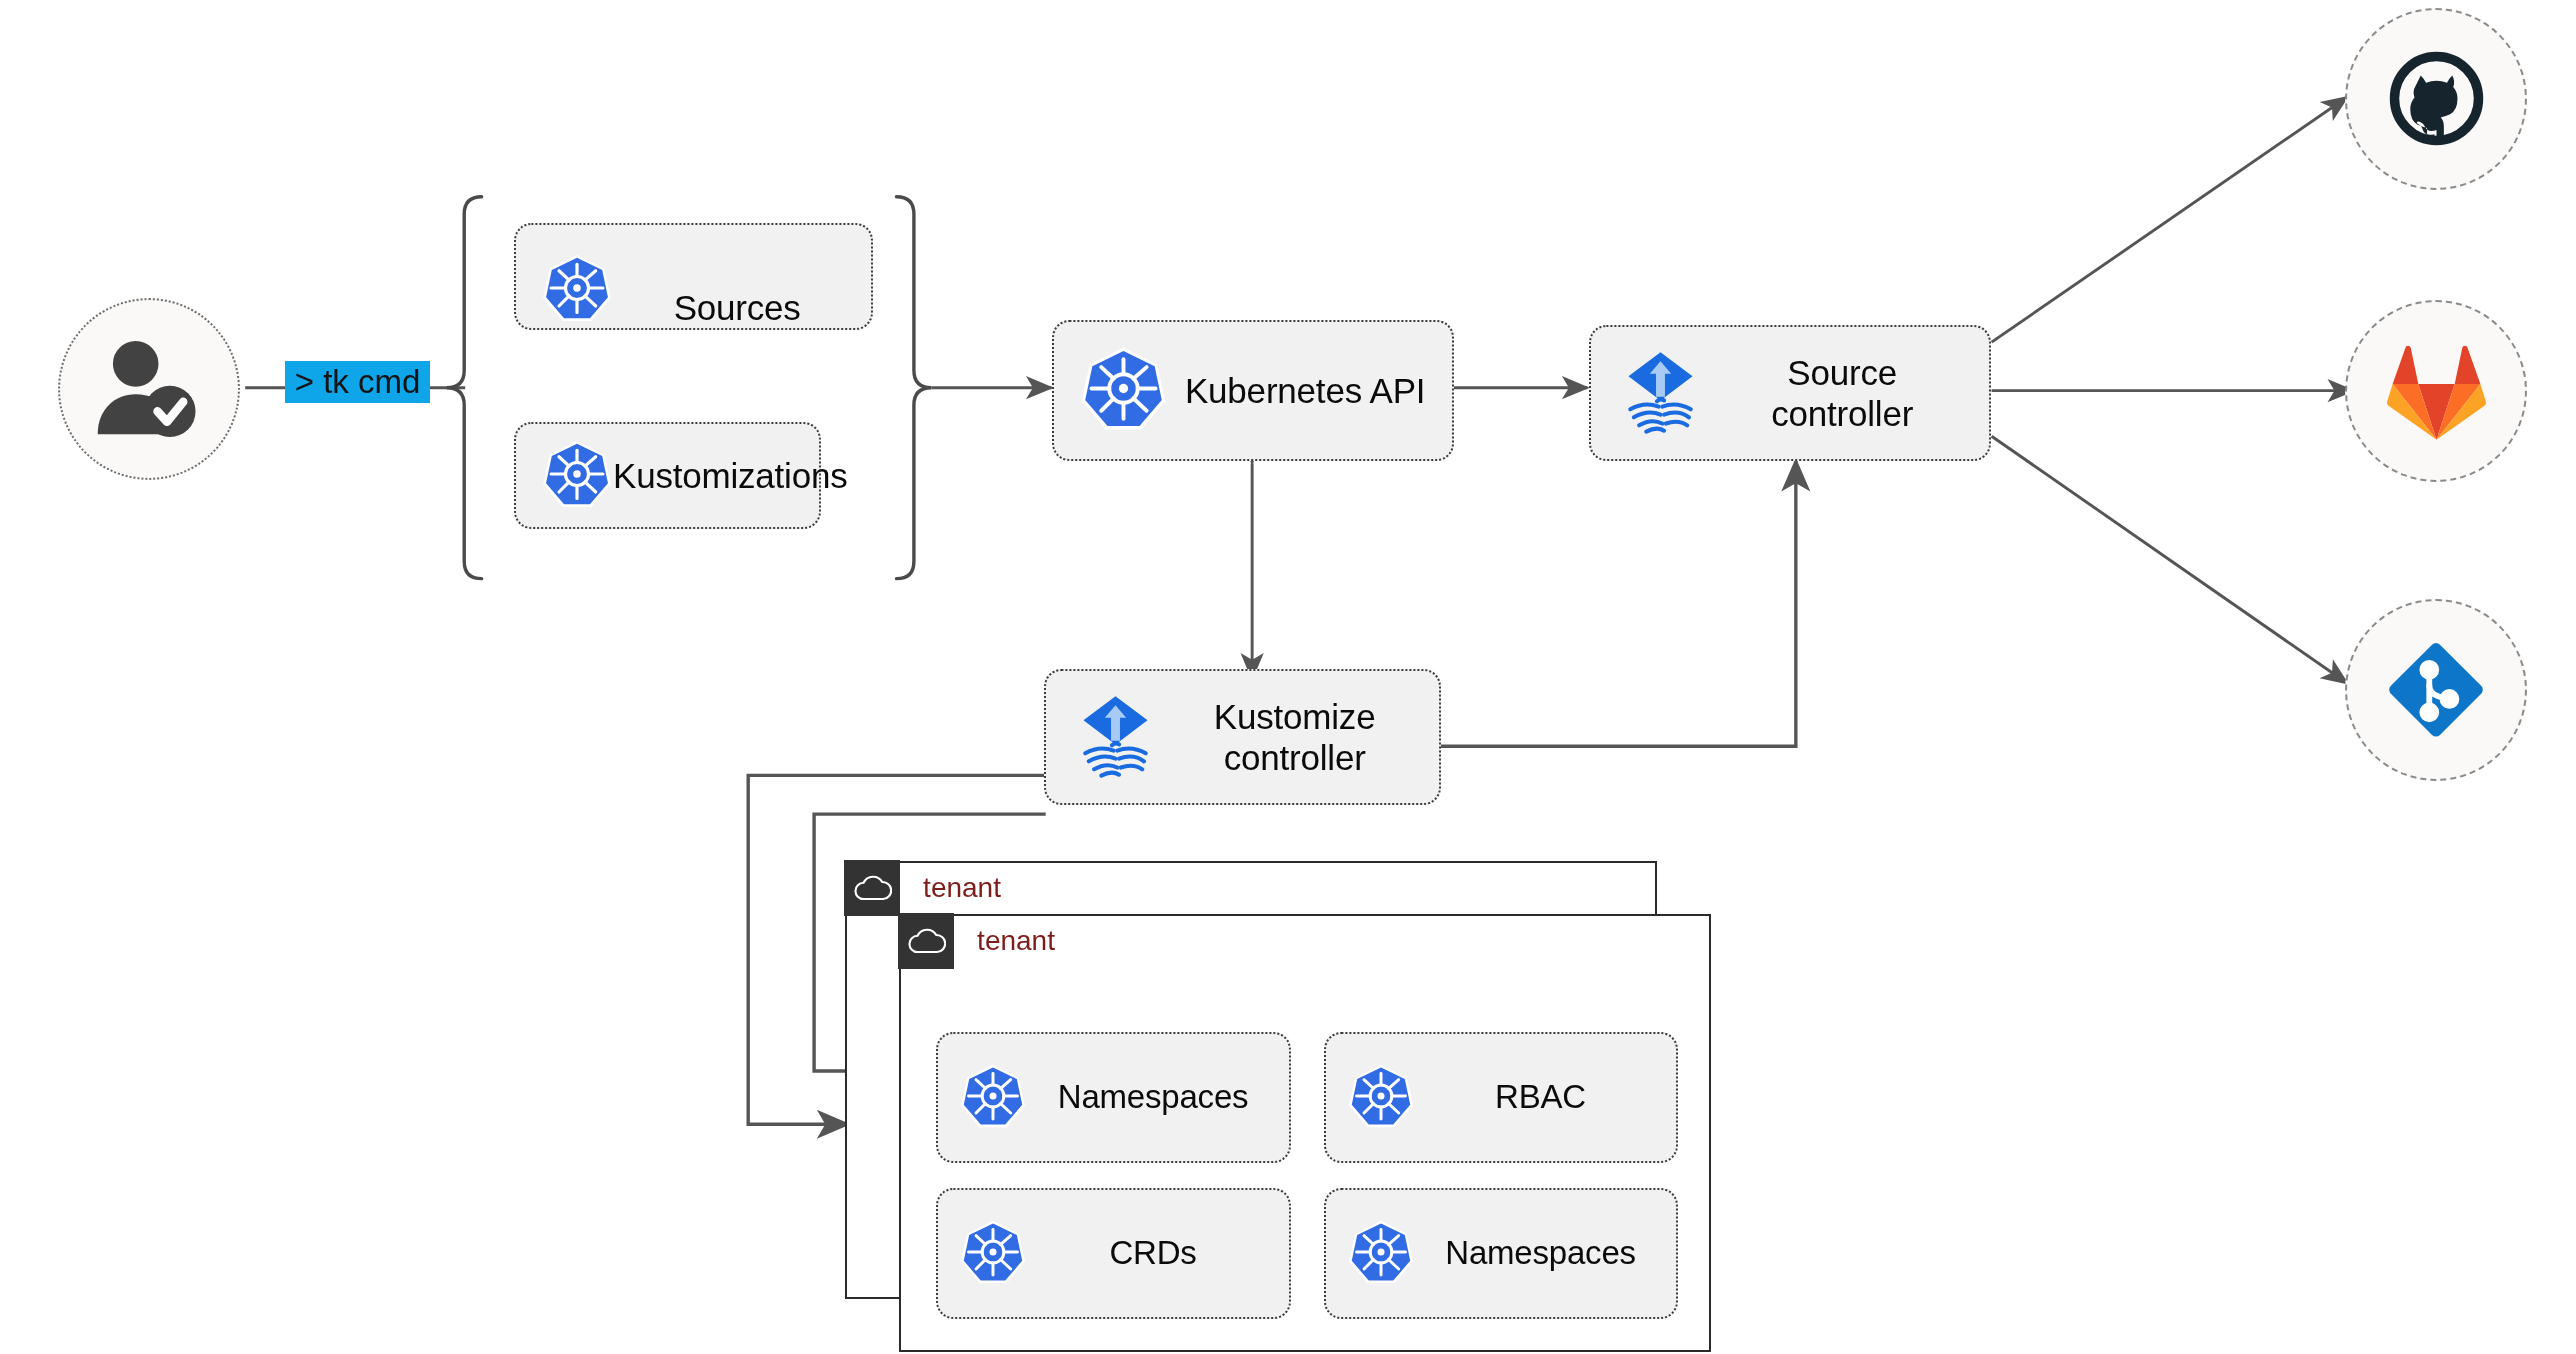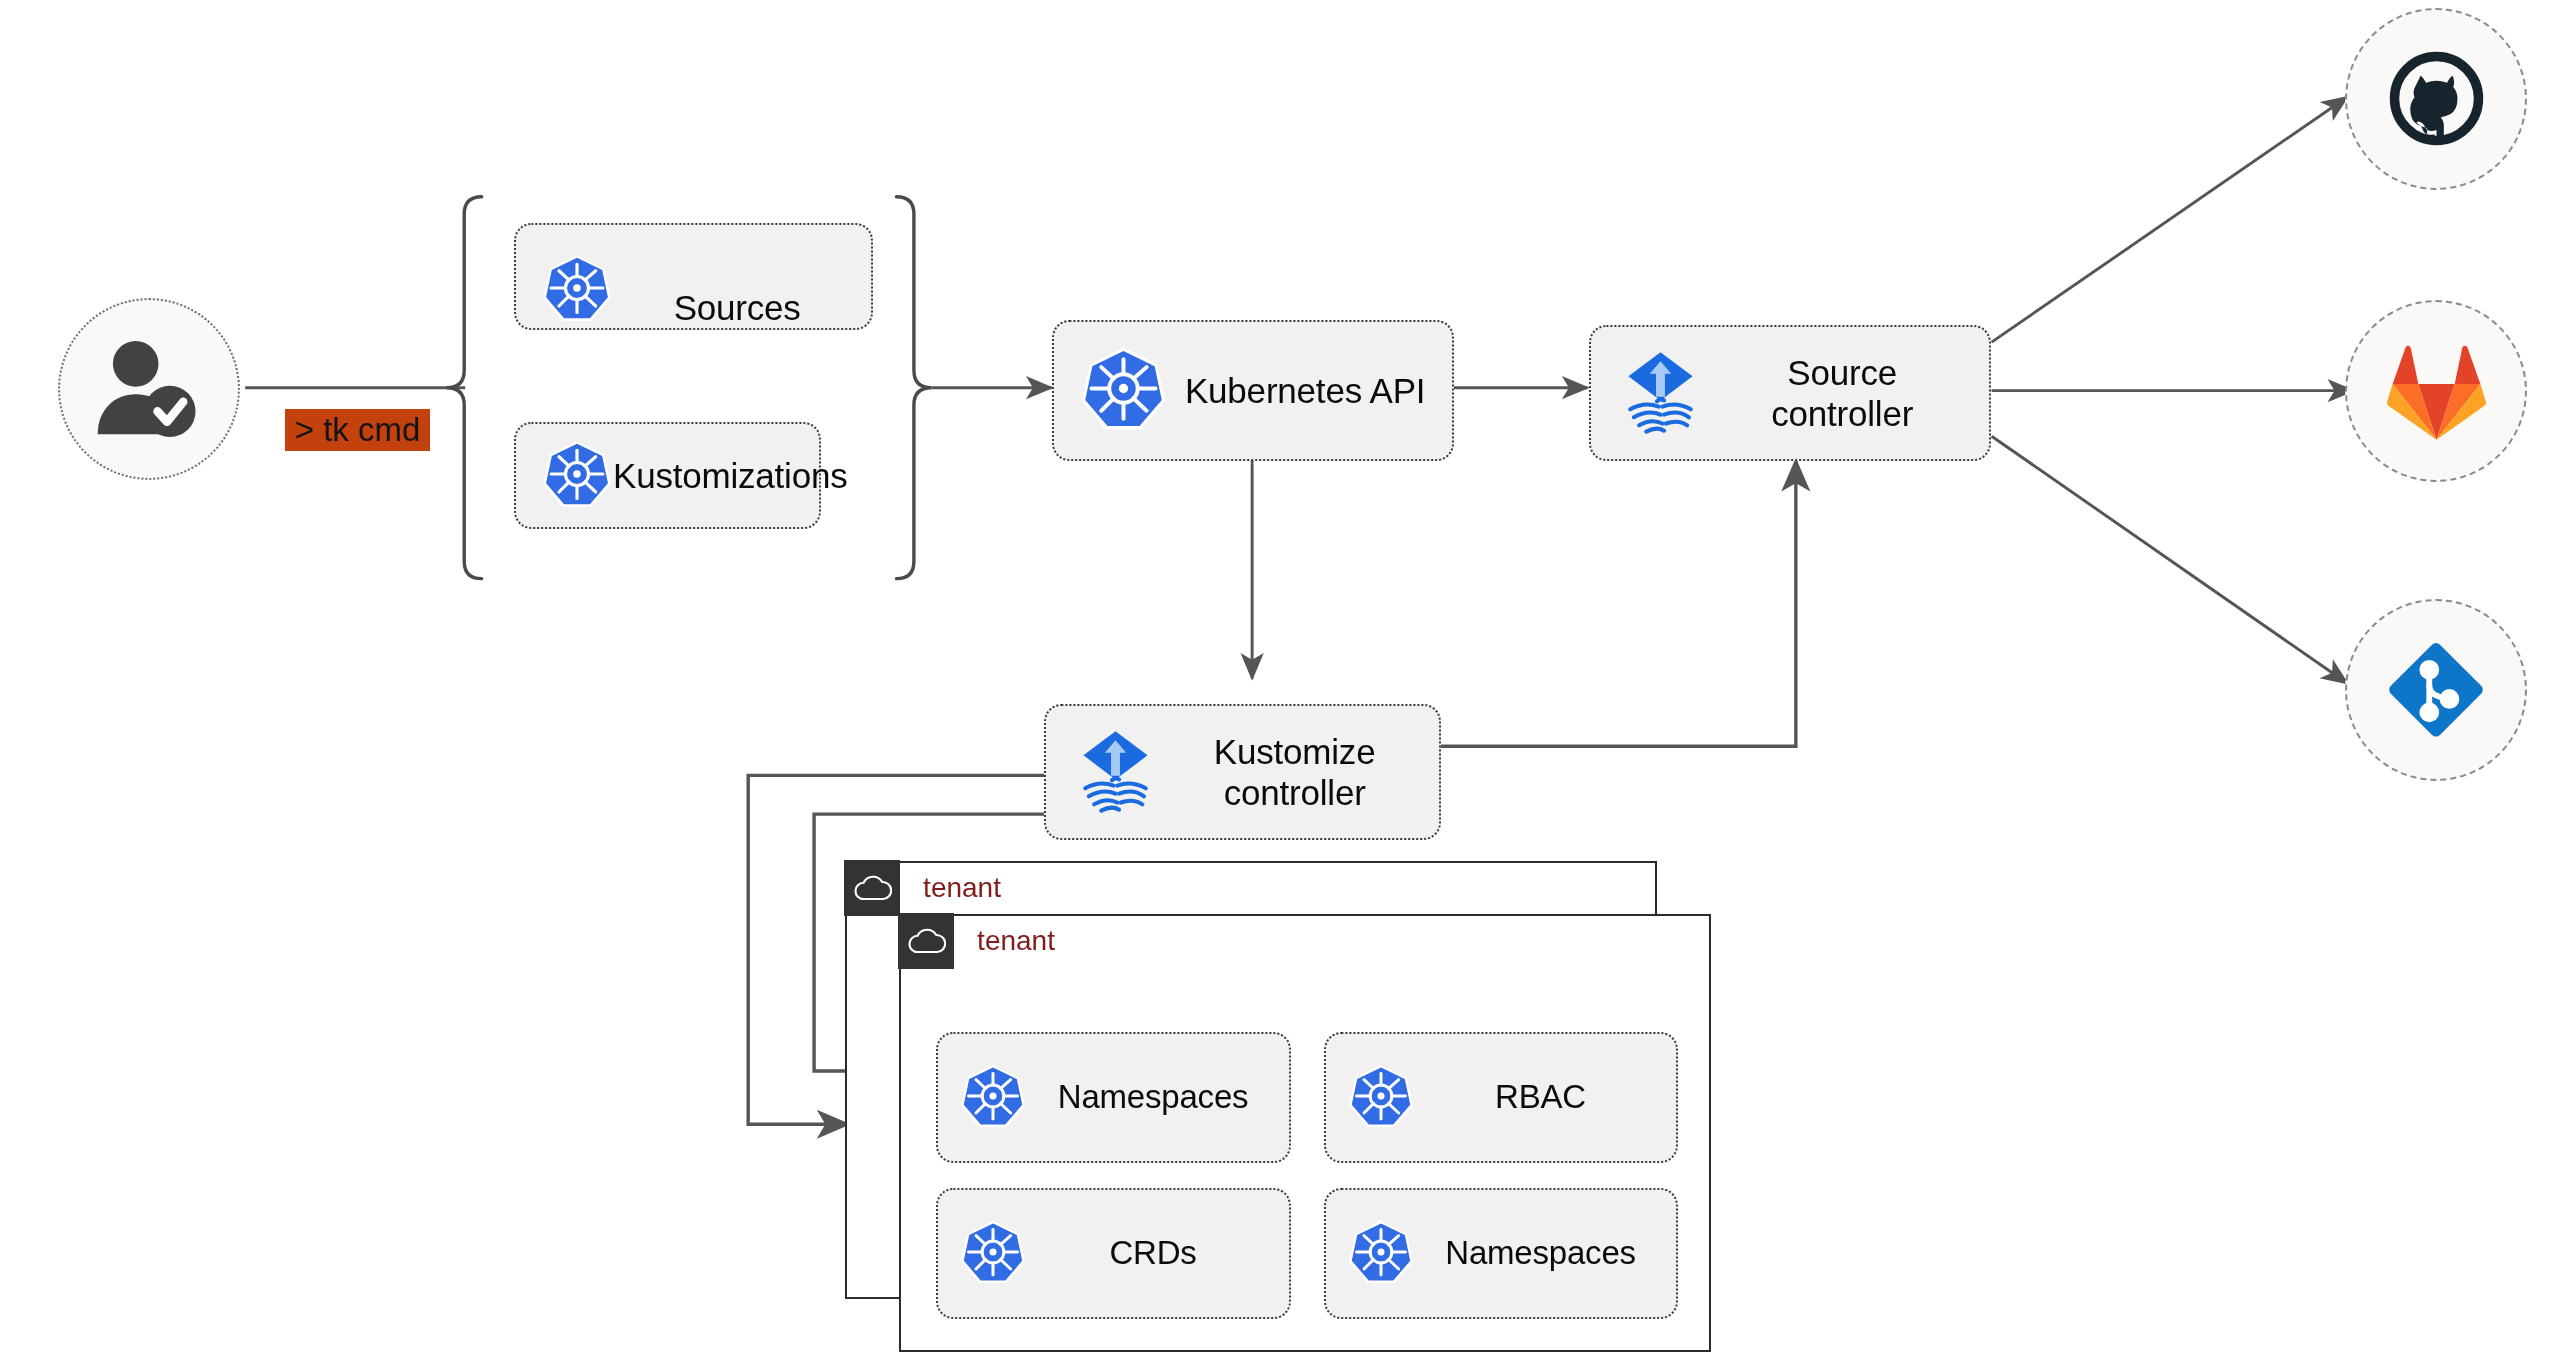--- a/index.html
+++ b/index.html
@@ -63,25 +63,24 @@
     background:#faf9f7;
     display:flex;align-items:center;justify-content:center;
     z-index:4;
   }
 
   
   .cmd{
     position:absolute;
     font-size:33px;
     color:#141414;
-    background:#c2410c;
+    background:#0ea5e9;
     padding:1.9px 9.7px;
     white-space:nowrap;
     z-index:6;
-    margin-top:48px;
   }
 
   
   .tenant{
     position:absolute;
     box-sizing:border-box;
     background:#ffffff;
     border:2.9px solid #2b2b2b;
     z-index:5;
   }
@@ -249,21 +248,21 @@
           <path d="M46,61 q4,-4 8,-1"></path>
         </g>
       </svg>
     </span>
     <span class="label">
       <span>Source</span><br>
       <span>controller</span>
     </span>
   </div>
 
-  <div class="node" style="left:1044px;top:704px;width:397px;height:136px;">
+  <div class="node" style="left:1044px;top:669px;width:397px;height:136px;">
     <span class="flux" style="margin-left:25px;">
       <svg width="89" height="89" viewBox="0 0 100 100">
         <path d="M50,6 L86,33 L50,60 L14,33 Z" fill="#1A6BE0"></path>
         <path d="M50,16 L62,30 L55,30 L55,56 L45,56 L45,30 L38,30 Z" fill="#A8CBF5"></path>
         <g fill="none" stroke="#1A6BE0" stroke-width="4.6" stroke-linecap="round">
           <path d="M16,70 q16,-9 32,-3"></path>
           <path d="M52,67 q16,-6 32,3"></path>
           <path d="M20,79 q16,-9 30,-3"></path>
           <path d="M54,76 q16,-6 28,3"></path>
           <path d="M26,88 q14,-8 26,-2"></path>

